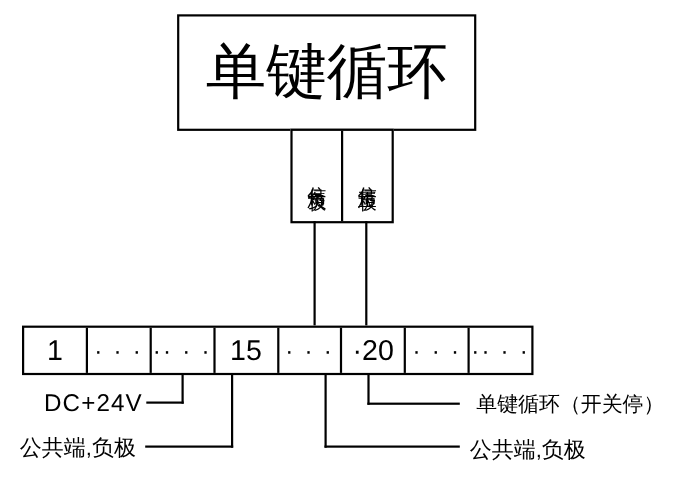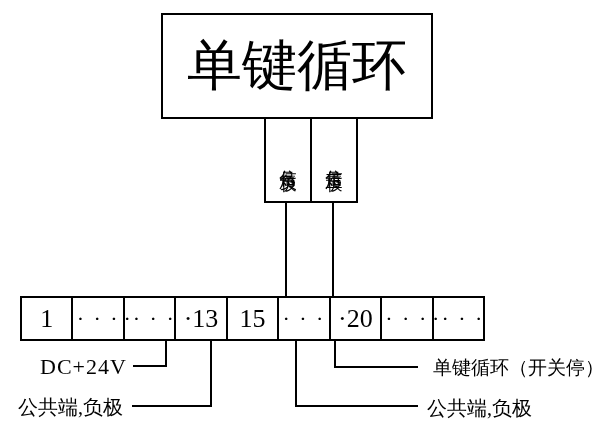--- a/index.html
+++ b/index.html
@@ -1,21 +1,21 @@
 <!DOCTYPE html>
 <html><head>
 <meta charset="utf-8">
 <style>
   html, body { margin: 0; padding: 0; background: #ffffff; }
   .canvas {
     position: relative;
     width: 615px;
     height: 443px;
     background: #ffffff;
-    font-family: Liberation Serif, serif;
+    font-family: Liberation Sans, sans-serif;
     color: #000000;
     overflow: hidden;
   }
 
   
   .title-box {
     position: absolute;
     left: 161px; top: 13px;
     width: 272px; height: 106px;
     border: 2px solid #000;
@@ -103,21 +103,20 @@
     </div>
   </div>
 
   <div class="wire wire-neg"></div>
   <div class="wire wire-pos"></div>
 
   <div class="strip">
     <div class="cell">1</div>
     <div class="cell dots">· · ·</div>
     <div class="cell dots">·· · ·</div>
-    <div class="cell">·13</div>
     <div class="cell">15</div>
     <div class="cell dots">· · ·</div>
     <div class="cell">·20</div>
     <div class="cell dots">· · ·</div>
     <div class="cell dots">·· · ·</div>
   </div>
 
   <div class="wire wire-13-v"></div>
   <div class="wire wire-13-h"></div>
   <div class="wire wire-14-v"></div>

